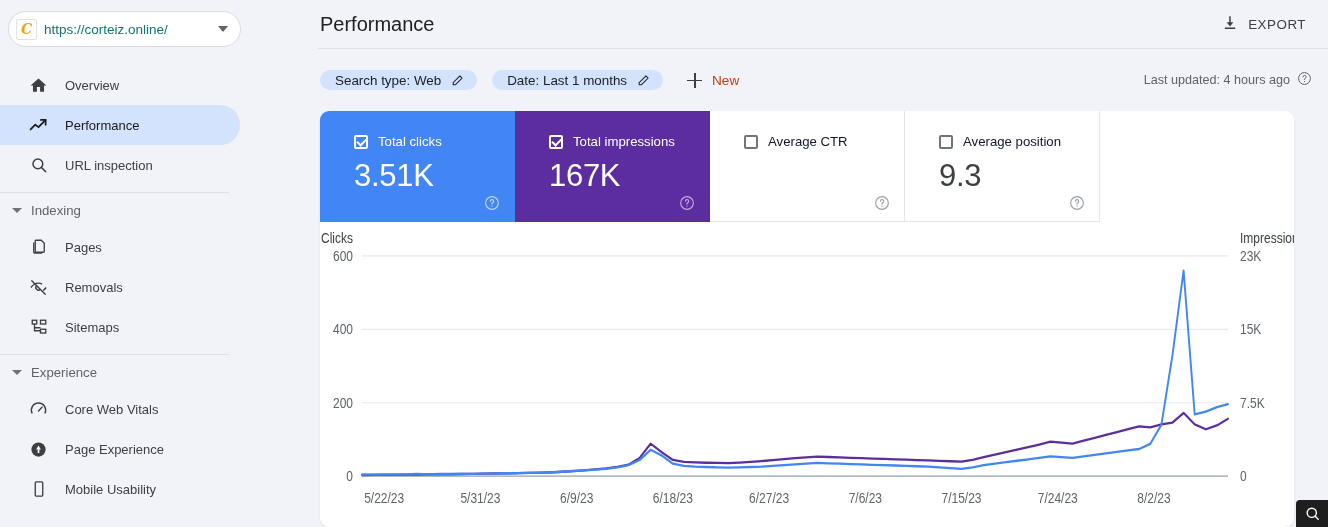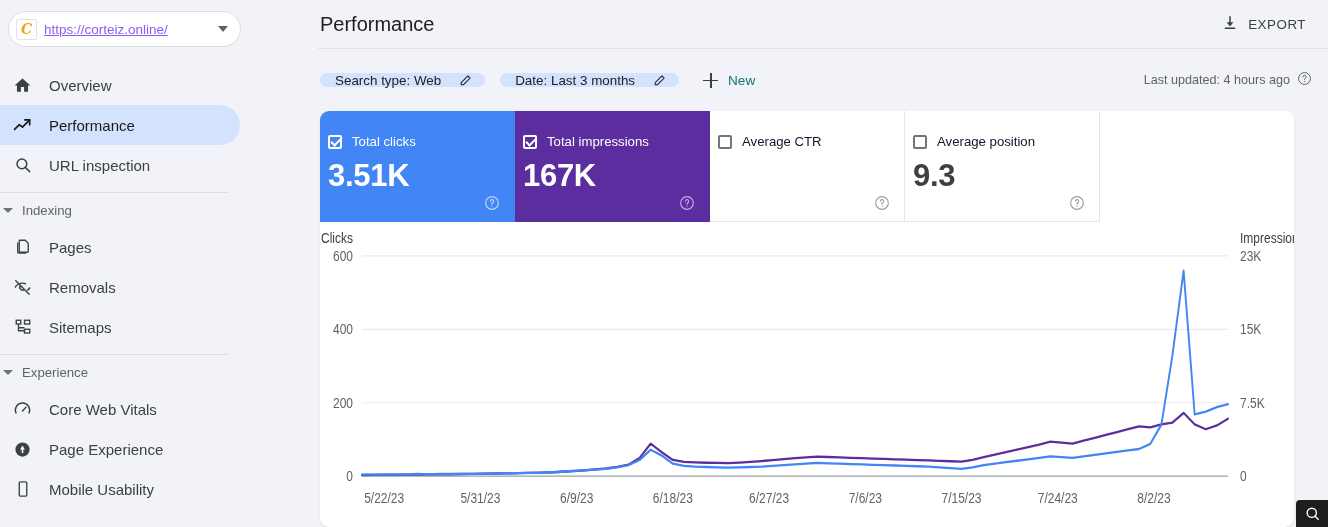--- a/index.html
+++ b/index.html
@@ -36,61 +36,60 @@
     border-radius: 2px;
     background: #fff;
     display: flex; align-items: center; justify-content: center;
     font-family: "DejaVu Serif", serif;
     font-style: italic; font-weight: 700;
     font-size: 14px; color: #F2A30F;
     line-height: 1;
     flex-shrink: 0;
   }
   .prop-url {
-    font-size: 13.5px; color: #8b5cf6;
+    font-size: 13.5px; color: #0f766e;
     white-space: nowrap; overflow: hidden;
     flex: 1;
-    text-decoration: underline;
   }
   .caret-down {
     width: 0; height: 0;
     border-left: 5px solid transparent;
     border-right: 5px solid transparent;
     border-top: 6px solid #5F6368;
     margin-right: 6px;
     flex-shrink: 0;
   }
 
   .nav { margin-top: 18px; }
   .nav-item {
     height: 40px;
     display: flex; align-items: center;
-    padding-left: 12px;
+    padding-left: 28px;
     gap: 16px;
     border-radius: 0 20px 20px 0;
     width: 240px;
     color: #3C4043;
-    font-size: 15px;
+    font-size: 13px;
   }
   .nav-item.active { background: #D3E3FD; color: #1a1a1a; }
   .nav-ico {
     width: 21px; height: 21px;
     display: flex; align-items: center; justify-content: center;
     flex-shrink: 0;
   }
   .nav-ico svg { display: block; }
 
   .nav-divider {
     height: 1px; background: #DCDFE4;
     width: 229px; margin: 7px 0 0 0;
   }
   .nav-group-label {
     display: flex; align-items: center; gap: 9px;
     height: 34px;
-    padding-left: 2px;
+    padding-left: 11px;
     font-size: 13.2px; color: #5F6368;
   }
   .tri {
     width: 0; height: 0;
     border-left: 5px solid transparent;
     border-right: 5px solid transparent;
     border-top: 5px solid #6E7377;
     margin-left: 1px;
   }
 
@@ -120,34 +119,34 @@
     margin-left: 16px;
   }
 
   .filterbar {
     height: 62px;
     display: flex; align-items: center;
     padding: 0 14px 0 18px;
     flex-shrink: 0;
   }
   .chip {
-    height: 14px;
+    height: 20px;
     background: #D3E3FD;
     border-radius: 15px;
     display: flex; align-items: center;
-    gap: 18px;
+    gap: 10px;
     padding: 0 13px 0 15px;
     margin-right: 15px;
     font-size: 13.4px;
     color: #202124;
   }
   .pencil { width: 13px; height: 13px; }
   .new-btn {
     display: flex; align-items: center; gap: 10px;
-    font-size: 13.6px; color: #0f766e;
+    font-size: 13.6px; color: #c2410c;
     padding: 4px 8px; margin-left: 1px;
   }
   .plus {
     position: relative; width: 15px; height: 15px;
   }
   .plus::before, .plus::after {
     content: ''; position: absolute; background: #3C4043;
   }
   .plus::before { left: 7px; top: 0; width: 1.6px; height: 15px; }
   .plus::after { top: 7px; left: 0; height: 1.6px; width: 15px; }
@@ -166,21 +165,21 @@
     border-radius: 9px;
     flex: 1;
     display: flex; flex-direction: column;
     overflow: hidden;
     box-shadow: 0 1px 2px rgba(60,64,67,.12);
   }
   .metrics { display: flex; height: 111px; flex-shrink: 0; }
   .metric {
     flex: 1 1 0;
     position: relative;
-    padding: 23px 0 0 8px;
+    padding: 23px 0 0 34px;
     border-right: 1px solid #E4E6EA;
     border-bottom: 1px solid #E4E6EA;
   }
   .metric:last-child { border-right: none; }
   .metric.sel-blue   { background: #4285F4; border-right-color: transparent; border-bottom-color: #4285F4; }
   .metric.sel-purple { background: #5B2D9E; border-right-color: transparent; border-bottom-color: #5B2D9E; }
   .metric.blank { border-right: none; border-bottom: none; background:#fff; }
   .m-head {
     display: flex; align-items: center; gap: 10px;
     font-size: 13.2px; color: #0f172a;
@@ -197,21 +196,21 @@
   .cbox.checked::after {
     content: '';
     position: absolute;
     left: 2.5px; top: -0.5px;
     width: 4px; height: 8px;
     border: solid #fff;
     border-width: 0 2px 2px 0;
     transform: rotate(45deg);
   }
   .m-val {
-    font-size: 31px; font-weight: 700;
+    font-size: 31px; font-weight: 400;
     color: #3C4043; margin-top: 9px;
     letter-spacing: -.3px;
   }
   .sel-blue .m-val, .sel-purple .m-val { color: #fff; }
   .m-help {
     position: absolute; right: 14px; bottom: 10px;
     width: 16px; height: 16px;
   }
 
   
@@ -373,21 +372,21 @@
     <div class="filterbar">
       <span class="chip">
         <span>Search type: Web</span>
         <span class="pencil">
           <svg width="13" height="13" viewBox="0 0 24 24" fill="none" stroke="#202124" stroke-width="1.9" stroke-linejoin="round">
               <path d="M16.5 3.5l4 4L8 20H4v-4z"></path>
             </svg>
         </span>
       </span>
       <span class="chip">
-        <span>Date: Last 3 months</span>
+        <span>Date: Last 1 months</span>
         <span class="pencil">
           <svg width="13" height="13" viewBox="0 0 24 24" fill="none" stroke="#202124" stroke-width="1.9" stroke-linejoin="round">
               <path d="M16.5 3.5l4 4L8 20H4v-4z"></path>
             </svg>
         </span>
       </span>
       <span class="new-btn">
         <span class="plus"></span>
         <span>New</span>
       </span>

